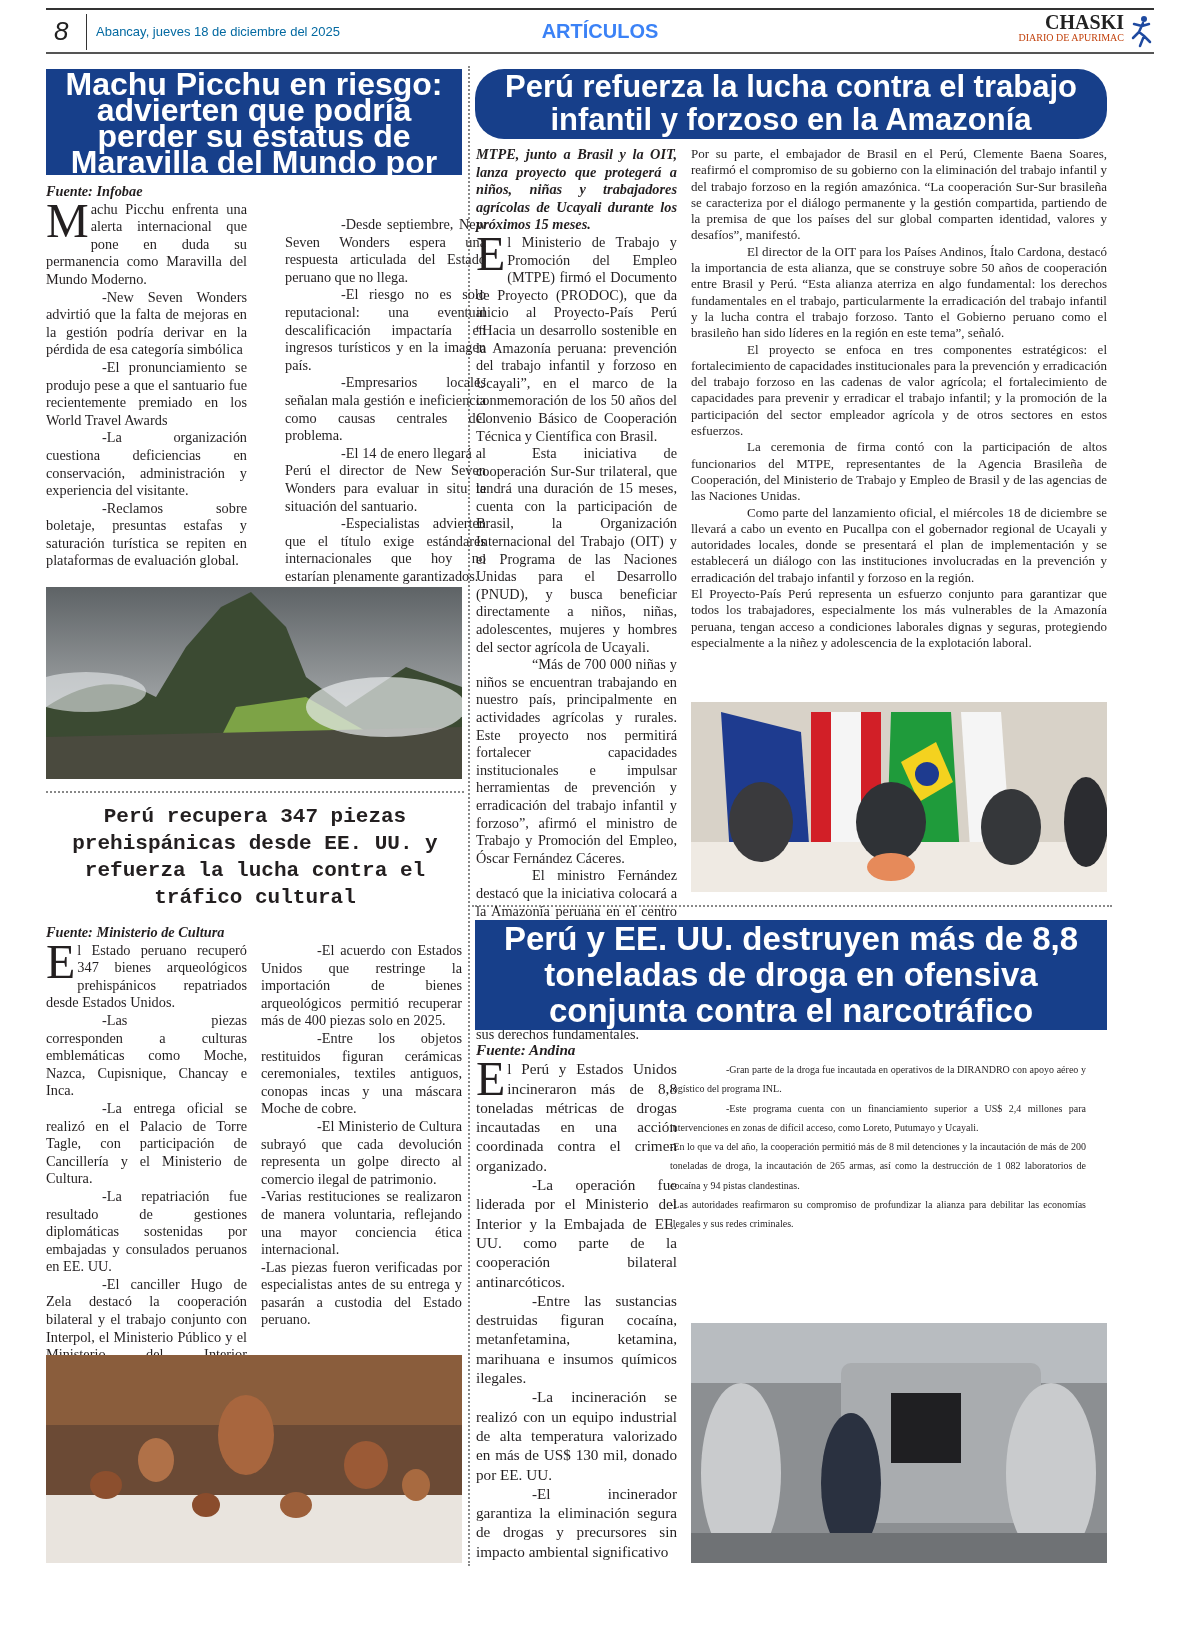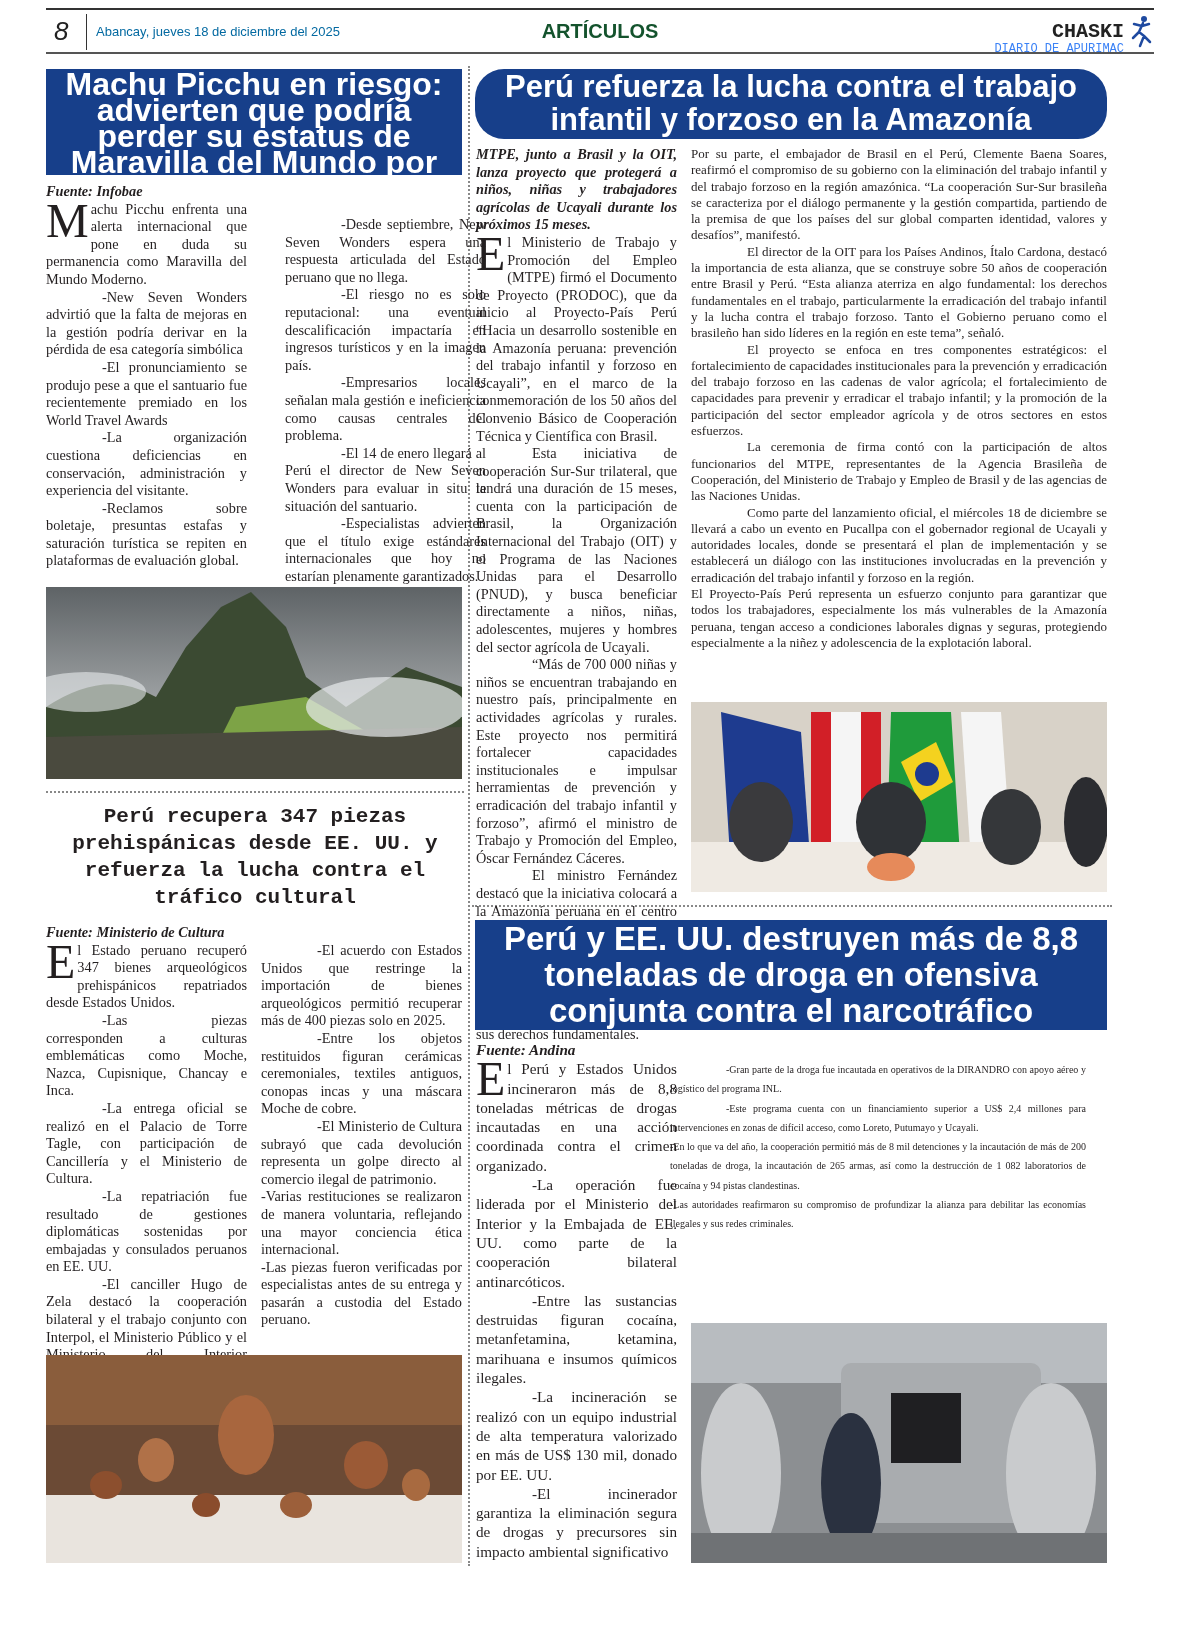--- a/index.html
+++ b/index.html
@@ -8,24 +8,24 @@
 
   
   .masthead { position: absolute; left: 46px; top: 8px; width: 1108px; height: 46px;
     border-top: 2px solid #333; border-bottom: 2px solid #555; }
   .page-num { position: absolute; left: 8px; top: 6px; font-family: "Liberation Sans", sans-serif;
     font-style: italic; font-size: 26px; color: #222; }
   .page-sep { position: absolute; left: 40px; top: 4px; width: 1px; height: 36px; background: #333; }
   .dateline { position: absolute; left: 50px; top: 14px; font-family: "Liberation Sans", sans-serif;
     font-size: 13px; color: #0369a1; }
   .section { position: absolute; left: 0; width: 100%; top: 10px; text-align: center;
-    font-family: "Liberation Sans", sans-serif; font-weight: bold; font-size: 20px; color: #14532d; }
-  .brand { position: absolute; right: 30px; top: 2px; text-align: right; font-family: Liberation Mono, monospace; margin-top: 10px; }
+    font-family: "Liberation Sans", sans-serif; font-weight: bold; font-size: 20px; color: #3b82f6; }
+  .brand { position: absolute; right: 30px; top: 2px; text-align: right; font-family: Liberation Serif, serif; }
   .brand-name { font-weight: bold; font-size: 20px; color: #222; line-height: 20px; }
-  .brand-sub { font-size: 12px; color: #3b82f6; }
+  .brand-sub { font-size: 10px; color: #c2410c; }
   .brand-icon { position: absolute; right: 0; top: 4px; width: 26px; height: 36px; }
 
   
   .vdiv { position: absolute; width: 0; border-left: 2px dotted #888; }
   .hdiv { position: absolute; height: 0; border-top: 2px dotted #888; }
 
   
   .title-blue { position: absolute; background: #173f8a; color: #fff; text-align: center;
     font-family: "Liberation Sans", sans-serif; font-weight: bold; }
   .title-plain { position: absolute; text-align: center; font-family: Liberation Mono, monospace;

